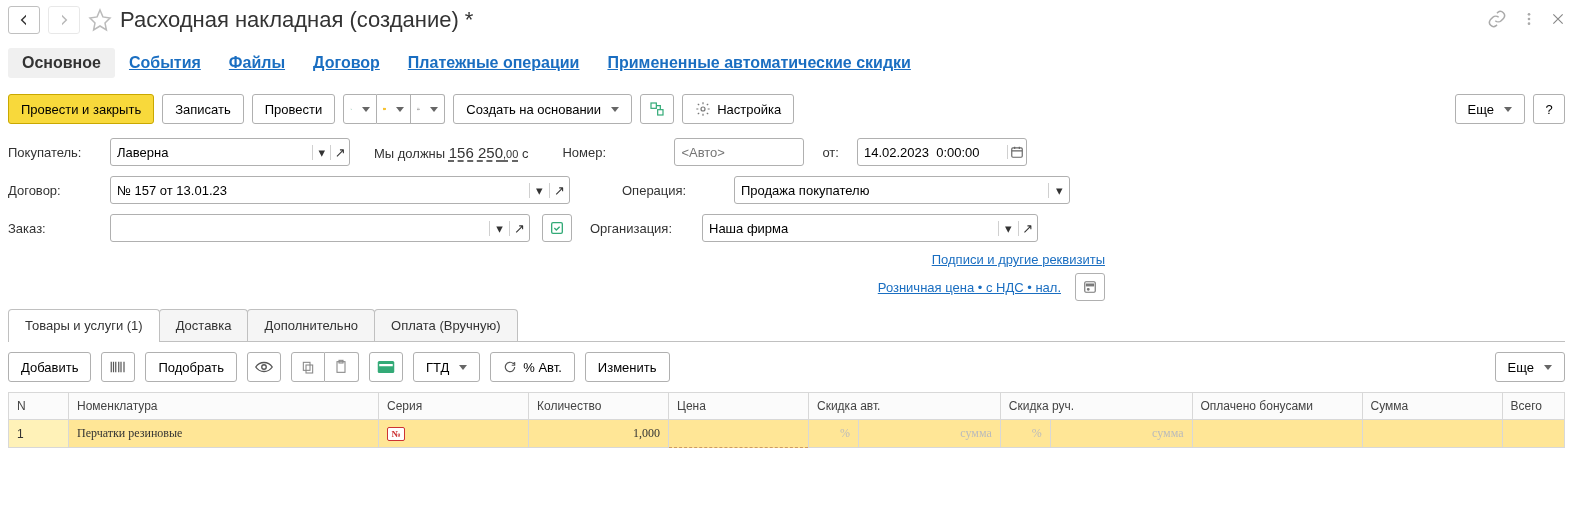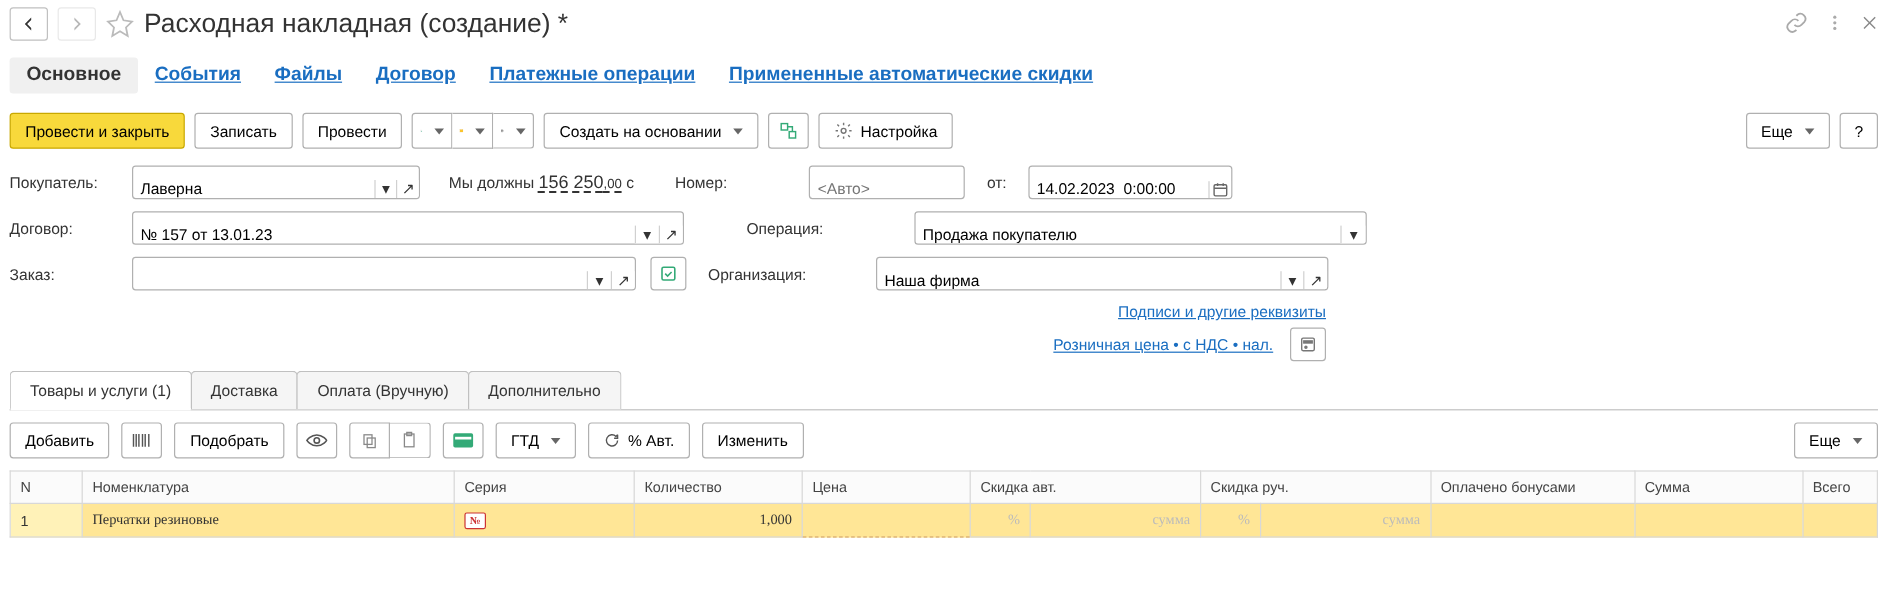--- a/index.html
+++ b/index.html
@@ -20,24 +20,24 @@
 .btn-primary { background:#f8d93b; border-color:#c9a800; font-weight:normal; }
 .btn.icon-only { padding:0 6px; width:34px; justify-content:center; }
 .btn-group { display:flex; }
 .btn-group .btn:not(:first-child){ border-left:none; border-top-left-radius:0; border-bottom-left-radius:0; }
 .btn-group .btn:not(:last-child){ border-top-right-radius:0; border-bottom-right-radius:0; }
 .dropdown-arrow::after { content:""; border-left:4px solid transparent; border-right:4px solid transparent; border-top:5px solid #666; margin-left:4px; display:inline-block; }
 .form-rows { display:flex; flex-direction:column; gap:10px; margin-bottom:10px;}
 .form-row { display:flex; align-items:center; gap:12px; }
 .field-label { width:90px; }
 .col2-label { width:100px; margin-left:20px;}
-.input-combo { display:flex; align-items:flex-end; border:1px solid #b0b0b0; border-radius:3px; background:#fff; height:28px; overflow:hidden; }
+.input-combo { display:flex; align-items:center; border:1px solid #b0b0b0; border-radius:3px; background:#fff; height:28px; overflow:hidden; }
 .input-combo input { border:none; padding:0 6px; font-size:13px; outline:none; background:transparent; width:100%; }
 .input-combo .mini-btn { width:22px; border-left:1px solid #d0d0d0; display:flex; align-items:center; justify-content:center; cursor:pointer; background:#fff; }
-.w240 { width:240px; } .w380 {width: 400px;} .w330 { width:377px;margin-left:28px;} .w124 { width:130px; } .w160 { width:170px; }
+.w240 { width:240px; } .w380 {width: 400px;} .w330 { width:336px;} .w124 { width:130px; } .w160 { width:170px; }
 .balance-text { margin-left:12px; font-size:13px; }
 .balance-amount { text-decoration:underline; text-decoration-style: dashed; text-underline-offset:3px; font-size:15px;}
 .balance-amount-dec { font-size:11px;}
 .tool-icon-btn { width:30px; height:28px; border:1px solid #b0b0b0; border-radius:3px; background:#fff; display:flex;align-items:center;justify-content:center; cursor:pointer;}
 .link-row { display:flex; justify-content:flex-end; gap:14px; margin: 6px 0; padding-right:460px; align-items:center;}
 .link-row a { color:#1a6ec1; text-decoration:underline; font-size:13px;}
 .detail-tabs { display:flex; border-bottom:1px solid #c0c0c0; margin-top:8px;text-align:right; }
 .detail-tab { padding:8px 16px; border:1px solid #c0c0c0; border-bottom:none; background:#f5f5f5; margin-right:-1px; cursor:pointer; border-top-left-radius:4px; border-top-right-radius:4px; font-size:13px;}
 .detail-tab.active { background:#fff; position:relative; }
 .detail-tab.active::after { content:""; position:absolute; left:0;right:0;bottom:-1px;height:2px;background:#fff; }
@@ -224,22 +224,22 @@
         <rect x="3" y="3" width="18" height="18" rx="2"></rect>
         <rect x="6" y="7" width="12" height="3" fill="#777"></rect>
         <circle cx="9" cy="16" r="1.5" fill="#777"></circle>
       </svg>
     </button>
 </div>
 
 <div class="detail-tabs">
   <div class="detail-tab active">Товары и услуги (1)</div>
   <div class="detail-tab">Доставка</div>
+  <div class="detail-tab">Дополнительно</div>
   <div class="detail-tab">Оплата (Вручную)</div>
-  <div class="detail-tab">Дополнительно</div>
 </div>
 
 <div class="tab-toolbar">
   <button class="btn">Добавить</button>
   <button class="btn icon-only">
       <svg width="18" height="14" viewBox="0 0 24 18">
         <g stroke="#555" stroke-width="1.6">
           <path d="M3 2v14M6 2v14M9 2v14M13 2v14M16 2v14M20 2v14"></path>
         </g>
       </svg>

